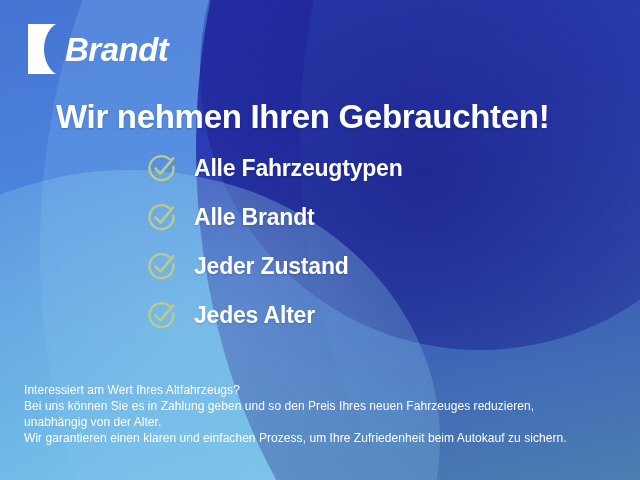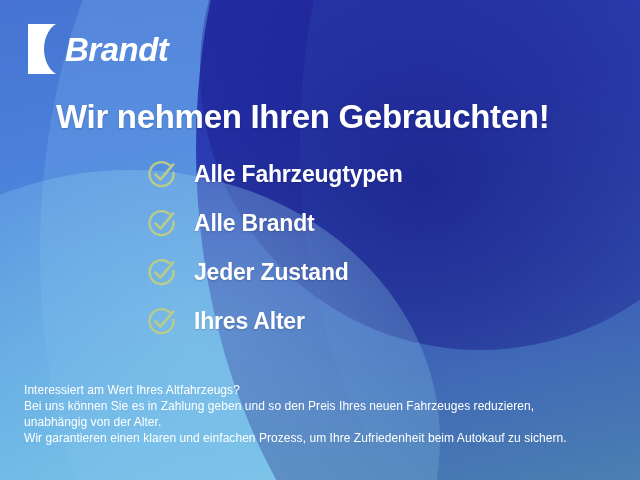--- a/index.html
+++ b/index.html
@@ -125,21 +125,21 @@
     line-height: 1.05;
     white-space: nowrap;
     text-shadow: 0 1px 2px rgba(10,20,70,0.22);
     margin-left: 16px;
   }
 
   
   #checklist {
     position: absolute;
     left: 146px;
-    top: 158px;
+    top: 152px;
     display: flex;
     flex-direction: column;
     gap: 17px;
   }
   .check-item {
     display: flex;
     align-items: center;
     gap: 16px;
     height: 32px;
   }
@@ -223,21 +223,21 @@
           <path d="M9.4 16.4 L14.4 21.6 L27.2 6.4" fill="none" stroke="#b9cc88" stroke-width="2.6" stroke-linecap="round" stroke-linejoin="round"></path>
         </svg>
         <span class="check-label">Jeder Zustand</span>
       </div>
 
       <div class="check-item">
         <svg class="check-icon" viewBox="0 0 32 32">
           <path d="M23.5 7.2 A12 12 0 1 0 27.4 14.6" fill="none" stroke="#b9cc88" stroke-width="2.4" stroke-linecap="round"></path>
           <path d="M9.4 16.4 L14.4 21.6 L27.2 6.4" fill="none" stroke="#b9cc88" stroke-width="2.6" stroke-linecap="round" stroke-linejoin="round"></path>
         </svg>
-        <span class="check-label">Ihres Alter</span>
+        <span class="check-label">Jedes Alter</span>
       </div>
 
     </div>
 
     <div id="footer">
       <div class="footer-line">Interessiert am Wert Ihres Altfahrzeugs?</div>
       <div class="footer-line">Bei uns können Sie es in Zahlung geben und so den Preis Ihres neuen Fahrzeuges reduzieren,</div>
       <div class="footer-line">unabhängig von der Alter.</div>
       <div class="footer-line">Wir garantieren einen klaren und einfachen Prozess, um Ihre Zufriedenheit beim Autokauf zu sichern.</div>
     </div>

